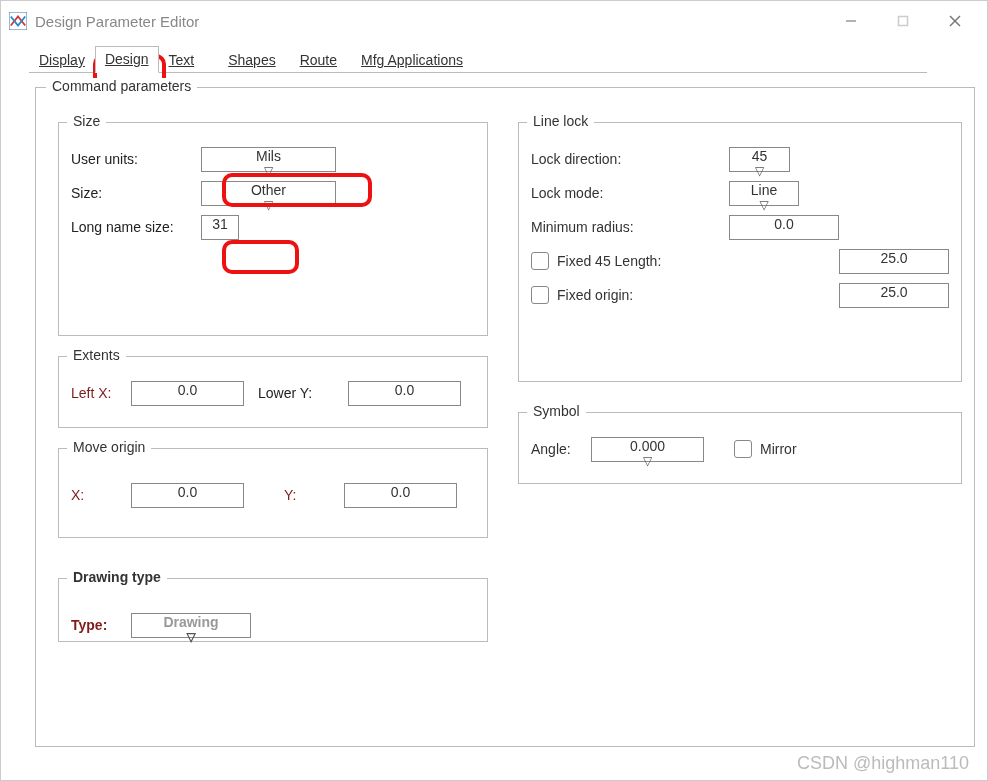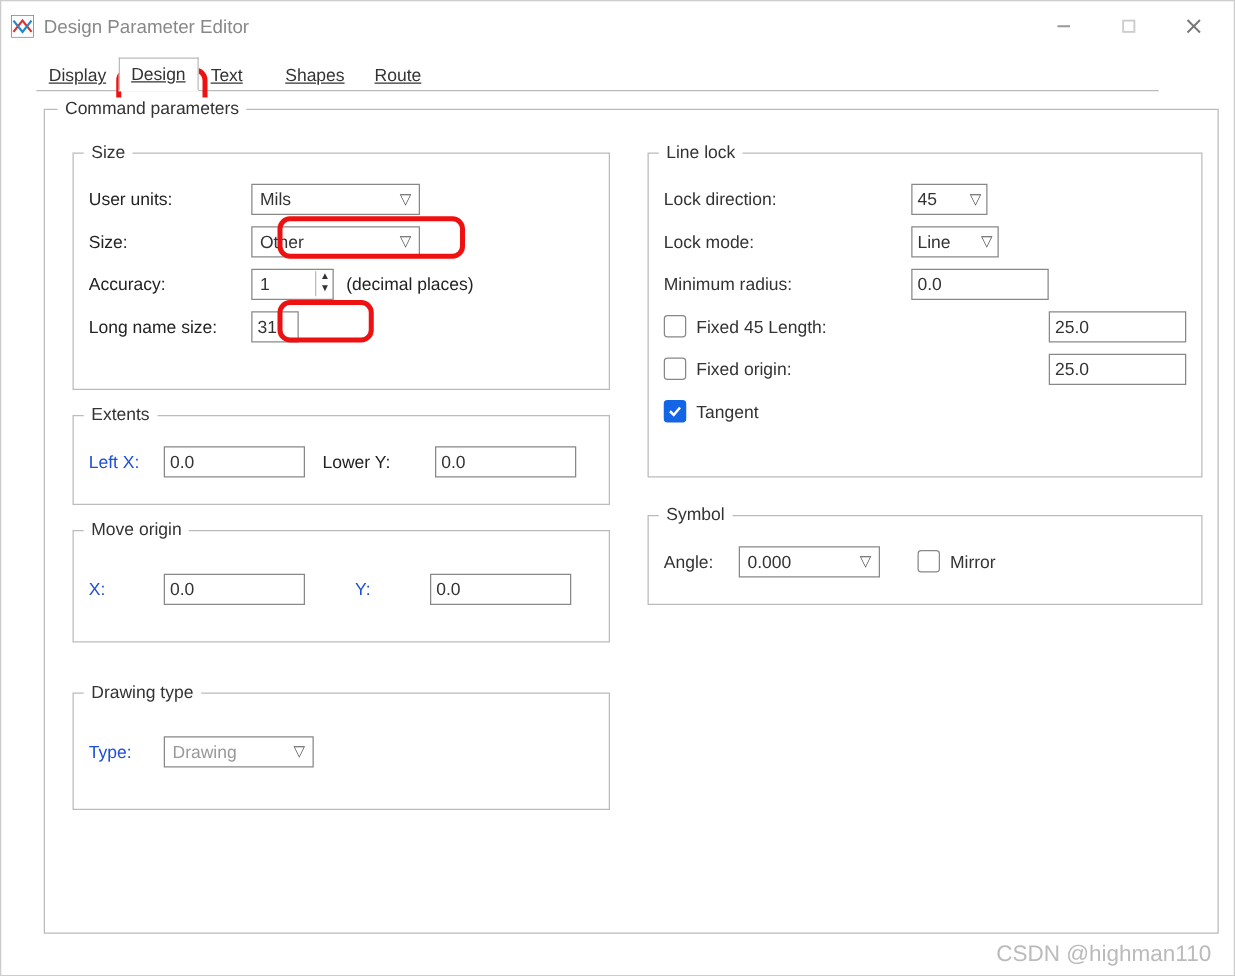--- a/index.html
+++ b/index.html
@@ -44,26 +44,26 @@
   .columns { display: flex; }
   .col-left { width: 440px; flex: none; }
   .col-right { margin-left: 20px; flex: 1; }
 
   .subgroup { position: relative; border: 1px solid #bbb; margin: 20px 0 0 10px; padding: 16px 12px 14px 12px; }
   .subgroup > .legend { position: absolute; top: -10px; left: 8px; background: #fff; padding: 0 6px; }
 
   .row { display: flex; align-items: center; margin: 6px 0; min-height: 28px; }
   .lbl { width: 130px; color: #222; }
   .lbl2 { width: 90px; color: #222; }
-  .lbl2b { width: 60px; color: #1d4ed8; }
+  .lbl2b { width: 60px; color: #7f1d1d; }
   .lbl-right { width: 160px; }
   .hint { margin-left: 10px; color: #222; }
 
   .combo, .input, .spinner, .mini-input {
-    border: 1px solid #888; background: #fff; height: 25px; display: inline-flex; align-items: center;
+    border: 1px solid #888; background: #fff; height: 25px; display: inline-flex; align-items: center; flex-direction: column;
   }
   .combo { width: 135px; padding: 0 6px; justify-content: space-between; }
   .combo.wide { width: 120px; }
   .combo.small { width: 61px; padding: 0 4px; }
   .combo.sm2 { width: 70px; padding: 0 4px; }
   .combo.disabled { color: #999; background: #fff; }
   .combo .chev { color: #555; font-size: 12px; }
 
   .input { width: 110px; padding: 0 4px; }
   .input.wide { width: 113px; }
@@ -116,59 +116,49 @@
     </div>
   </div>
 
   <div class="tabs">
     <div class="tabline"></div>
     <div class="tab">Display</div>
     <div class="tab active">Design</div>
     <div class="tab">Text</div>
     <div class="tab" style="margin-left:14px">Shapes</div>
     <div class="tab" style="margin-left:4px">Route</div>
+    <div class="tab" style="margin-left:4px">Mfg Applications</div>
   </div>
   <div class="hl-tab"></div>
 
   <div class="groupbox" style="height:660px;">
     <span class="legend">Command parameters</span>
 
     <div class="columns">
 
       <div class="col-left">
 
-        <div class="subgroup" style="height:190px;">
+        <div class="subgroup" style="height:214px;">
           <span class="legend">Size</span>
 
           <div class="row">
             <span class="lbl">User units:</span>
             <div class="combo">
               <span>Mils</span>
               <span class="chev">▽</span>
             </div>
           </div>
           <div class="row">
             <span class="lbl">Size:</span>
             <div class="combo">
               <span>Other</span>
               <span class="chev">▽</span>
             </div>
           </div>
           <div class="row">
-            <span class="lbl">Accuracy:</span>
-            <div class="spinner">
-              <span>1</span>
-              <span class="arrows">
-                  <span>▲</span>
-                  <span>▼</span>
-                </span>
-            </div>
-            <span class="hint">(decimal places)</span>
-          </div>
-          <div class="row">
             <span class="lbl">Long name size:</span>
             <div class="mini-input">
               <span>31</span>
             </div>
           </div>
         </div>
 
         <div class="subgroup">
           <span class="legend">Extents</span>
           <div class="row">
@@ -190,21 +180,21 @@
             <div class="input wide">
                 <span>0.0</span>
               </div>
             <span class="lbl2b" style="margin-left:40px">Y:</span>
             <div class="input wide">
                 <span>0.0</span>
               </div>
           </div>
         </div>
 
-        <div class="subgroup" style="margin-top:40px; height:94px; padding-top:26px;">
+        <div class="subgroup" style="margin-top:40px; height:64px; padding-top:26px;font-weight:bold;">
           <span class="legend">Drawing type</span>
           <div class="row">
             <span class="lbl2b">Type:</span>
             <div class="combo disabled wide">
               <span>Drawing</span>
               <span class="chev">▽</span>
             </div>
           </div>
         </div>
 
@@ -251,30 +241,20 @@
           <div class="row">
             <span class="checkbox">
               <span class="cbox"></span>
               <span>Fixed origin:</span>
             </span>
             <span style="flex:1"></span>
             <div class="input fix">
                 <span>25.0</span>
               </div>
           </div>
-          <div class="row">
-            <span class="checkbox">
-              <span class="cbox checked">
-                  <svg viewBox="0 0 12 12">
-                    <polyline points="2,6 5,9 10,3" fill="none" stroke="#fff" stroke-width="2"></polyline>
-                  </svg>
-                </span>
-              <span>Tangent</span>
-            </span>
-          </div>
         </div>
 
         <div class="subgroup" style="margin-top:30px;">
           <span class="legend">Symbol</span>
           <div class="row">
             <span style="width:60px">Angle:</span>
             <div class="combo angle" style="width:113px">
               <span>0.000</span>
               <span class="chev">▽</span>
             </div>

